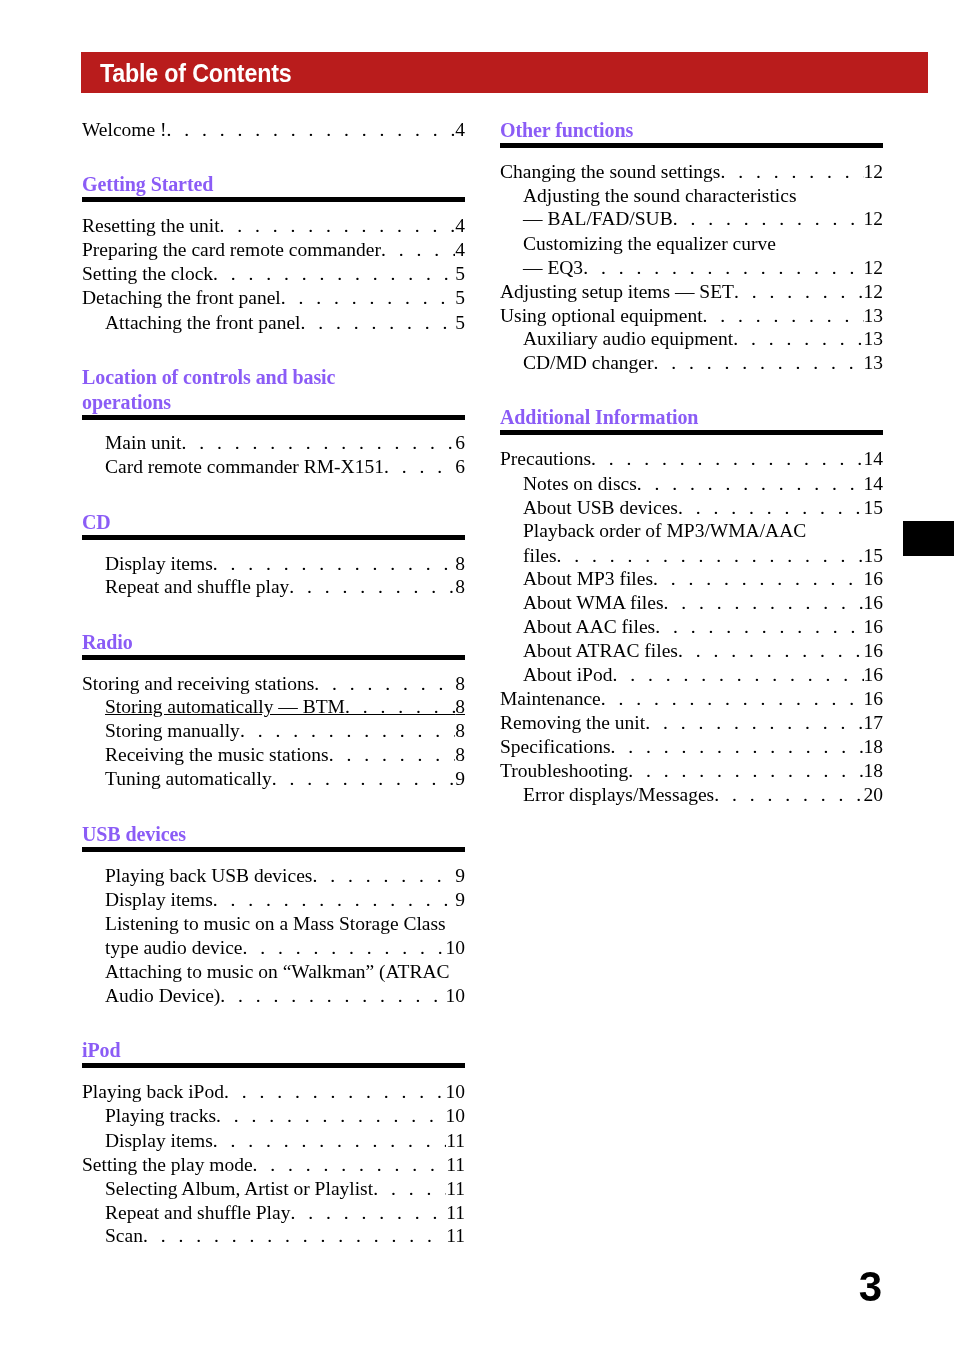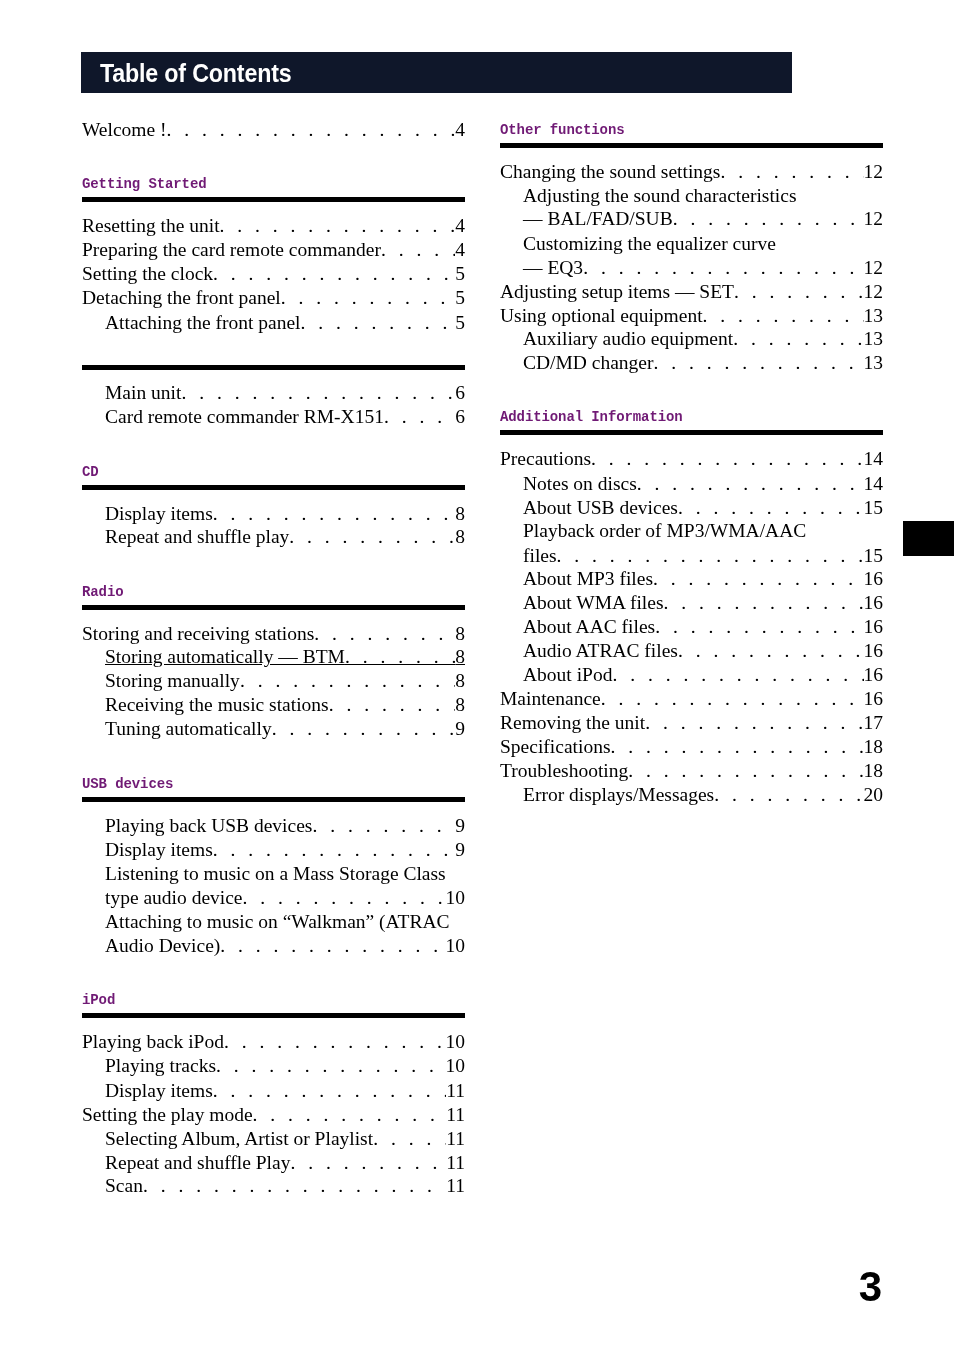--- a/index.html
+++ b/index.html
@@ -14,23 +14,23 @@
     font-family: "Liberation Serif", serif;
     color: #000000;
     overflow: hidden;
   }
 
   
   .header-bar {
     position: absolute;
     left: 81px;
     top: 52px;
-    width: 711px;
+    width: 847px;
     height: 41px;
-    background: #0f172a;
+    background: #b91c1c;
   }
   .header-bar .title {
     position: absolute;
     left: 19px;
     top: 50%;
     transform: translateY(-50%);
     color: #ffffff;
     font-family: "Liberation Sans", sans-serif;
     font-weight: bold;
     font-size: 25px;
@@ -45,26 +45,26 @@
     position: absolute;
     top: 118px;
     width: 383px;
   }
   .col-left  { left: 82px; }
   .col-right { left: 500px; }
 
   
   .section { margin: 0; }
   .section-head {
-    font-family: Liberation Mono, monospace;
+    font-family: Liberation Serif, serif;
     font-weight: bold;
-    font-size: 14px;
+    font-size: 20px;
     line-height: 25px;
     letter-spacing: -0.1px;
-    color: #701a75;
+    color: #8b5cf6;
     white-space: pre-line;
   }
   .section-rule {
     height: 5px;
     background: #000;
     width: 100%;
   }
 
   
   .entry {
@@ -183,20 +183,22 @@
           <div class="entry-row">
             <span class="entry-text">Attaching the front panel</span>
             <span class="leader"></span>
             <span class="page-no">5</span>
           </div>
         </div>
       </div>
     </div>
     <div class="gap-before-head"></div>
     <div class="section">
+      <div class="section-head">Location of controls and basic
+operations</div>
       <div class="section-rule"></div>
       <div class="gap-after-rule"></div>
       <div>
         <div class="entry entry-sub" style="margin-top: -0.5px;">
           <div class="entry-row">
             <span class="entry-text">Main unit</span>
             <span class="leader"></span>
             <span class="page-no">6</span>
           </div>
         </div>
@@ -481,21 +483,21 @@
         </div>
         <div class="entry entry-sub">
           <div class="entry-row">
             <span class="entry-text">About AAC files</span>
             <span class="leader"></span>
             <span class="page-no">16</span>
           </div>
         </div>
         <div class="entry entry-sub" style="margin-top: -0.5px;">
           <div class="entry-row">
-            <span class="entry-text">Audio ATRAC files</span>
+            <span class="entry-text">About ATRAC files</span>
             <span class="leader"></span>
             <span class="page-no">16</span>
           </div>
         </div>
         <div class="entry entry-sub" style="margin-top: -0.5px;">
           <div class="entry-row">
             <span class="entry-text">About iPod</span>
             <span class="leader"></span>
             <span class="page-no">16</span>
           </div>

